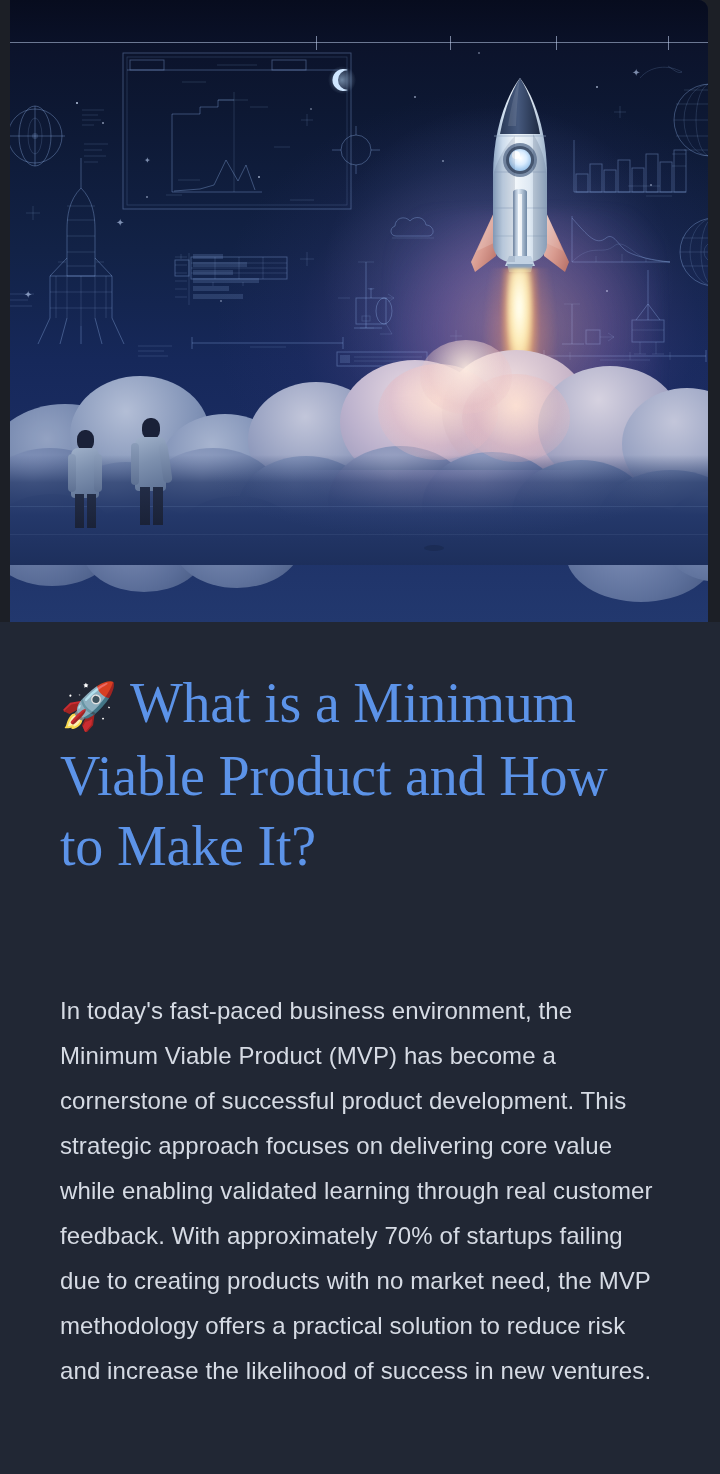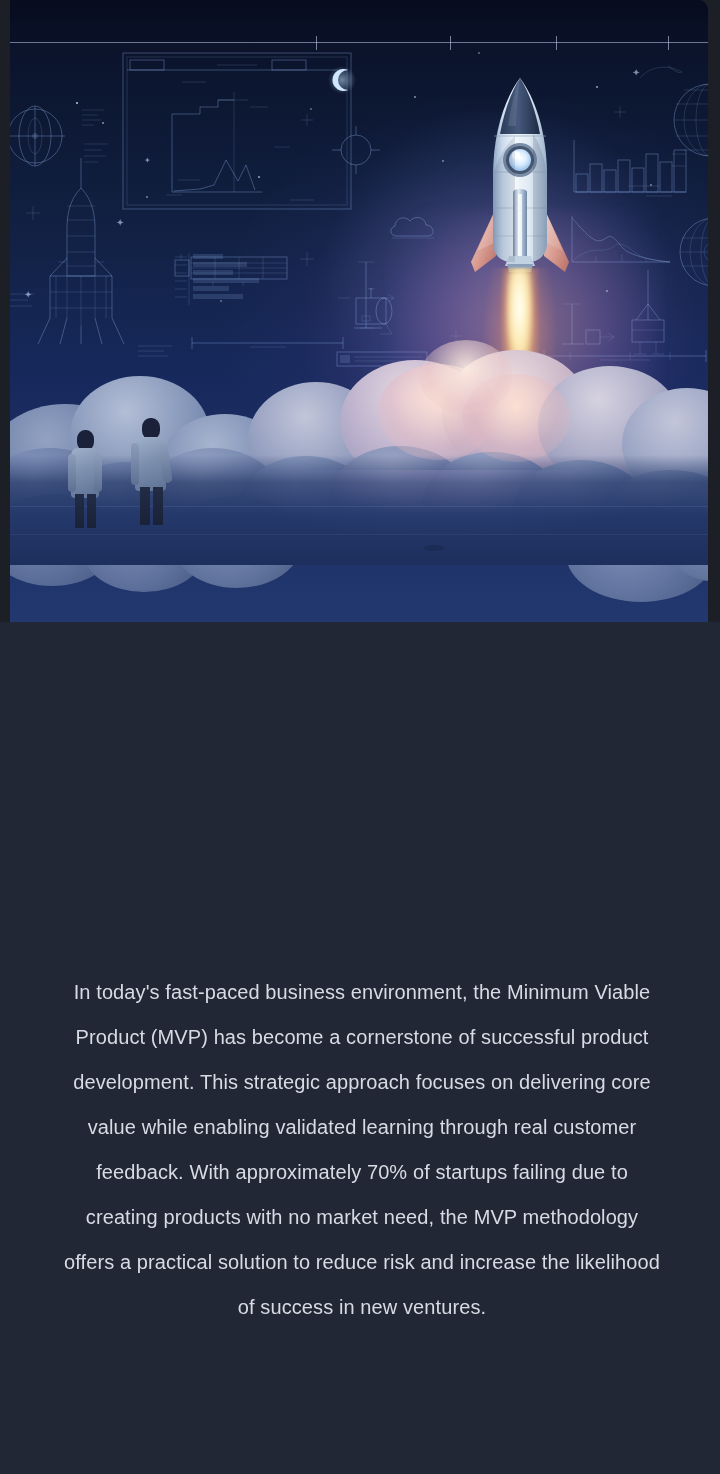--- a/index.html
+++ b/index.html
@@ -106,24 +106,24 @@
 
   .title {
     position:absolute; left:60px; top:46px; width:600px;
     font-family:"Liberation Serif", "DejaVu Serif", serif;
     font-size:56px; line-height:70px; font-weight:400;
     color:#5c93e8; letter-spacing:-0.2px;
   }
   .title .emoji { font-family:"DejaVu Sans", sans-serif; font-size:46px; }
 
   .body-text {
-    position:absolute; left:60px; top:348px; width:604px;
+    position:absolute; left:60px; top:366px; width:604px;
     font-family:"Liberation Sans", sans-serif;
-    font-size:20px; line-height:45px; font-weight:400;
-    color:#d6dbe4; letter-spacing:0.1px;text-align:center;
+    font-size:24px; line-height:45px; font-weight:400;
+    color:#d6dbe4; letter-spacing:0.1px;
   }
 </style>
 </head>
 <body>
 
 <div class="page">
 
   <div class="hero-wrap">
     <div class="hero"></div>
     <div class="hero-topband"></div>
@@ -479,17 +479,21 @@
       <div class="fig-head" style="left:12px; top:0;   width:18px; height:21px;"></div>
       <div class="fig-torso" style="left:5px;  top:19px; width:31px; height:54px;"></div>
       <div class="fig-arm" style="left:1px;  top:25px; width:8px;  height:42px;"></div>
       <div class="fig-arm" style="left:31px; top:25px; width:9px;  height:40px; transform:rotate(-8deg);"></div>
       <div class="fig-legs" style="left:10px; top:69px; width:10px; height:38px;"></div>
       <div class="fig-legs" style="left:23px; top:69px; width:10px; height:38px;"></div>
     </div>
   </div>
 
   <div class="content">
+    <h1 class="title">
+      <span class="emoji">🚀</span>
+      <span>What is a Minimum Viable Product and How to Make It?</span>
+    </h1>
 
     <p class="body-text">In today's fast-paced business environment, the Minimum Viable Product (MVP) has become a cornerstone of successful product development. This strategic approach focuses on delivering core value while enabling validated learning through real customer feedback. With approximately 70% of startups failing due to creating products with no market need, the MVP methodology offers a practical solution to reduce risk and increase the likelihood of success in new ventures.</p>
   </div>
 
 </div>
 
 </body></html>

